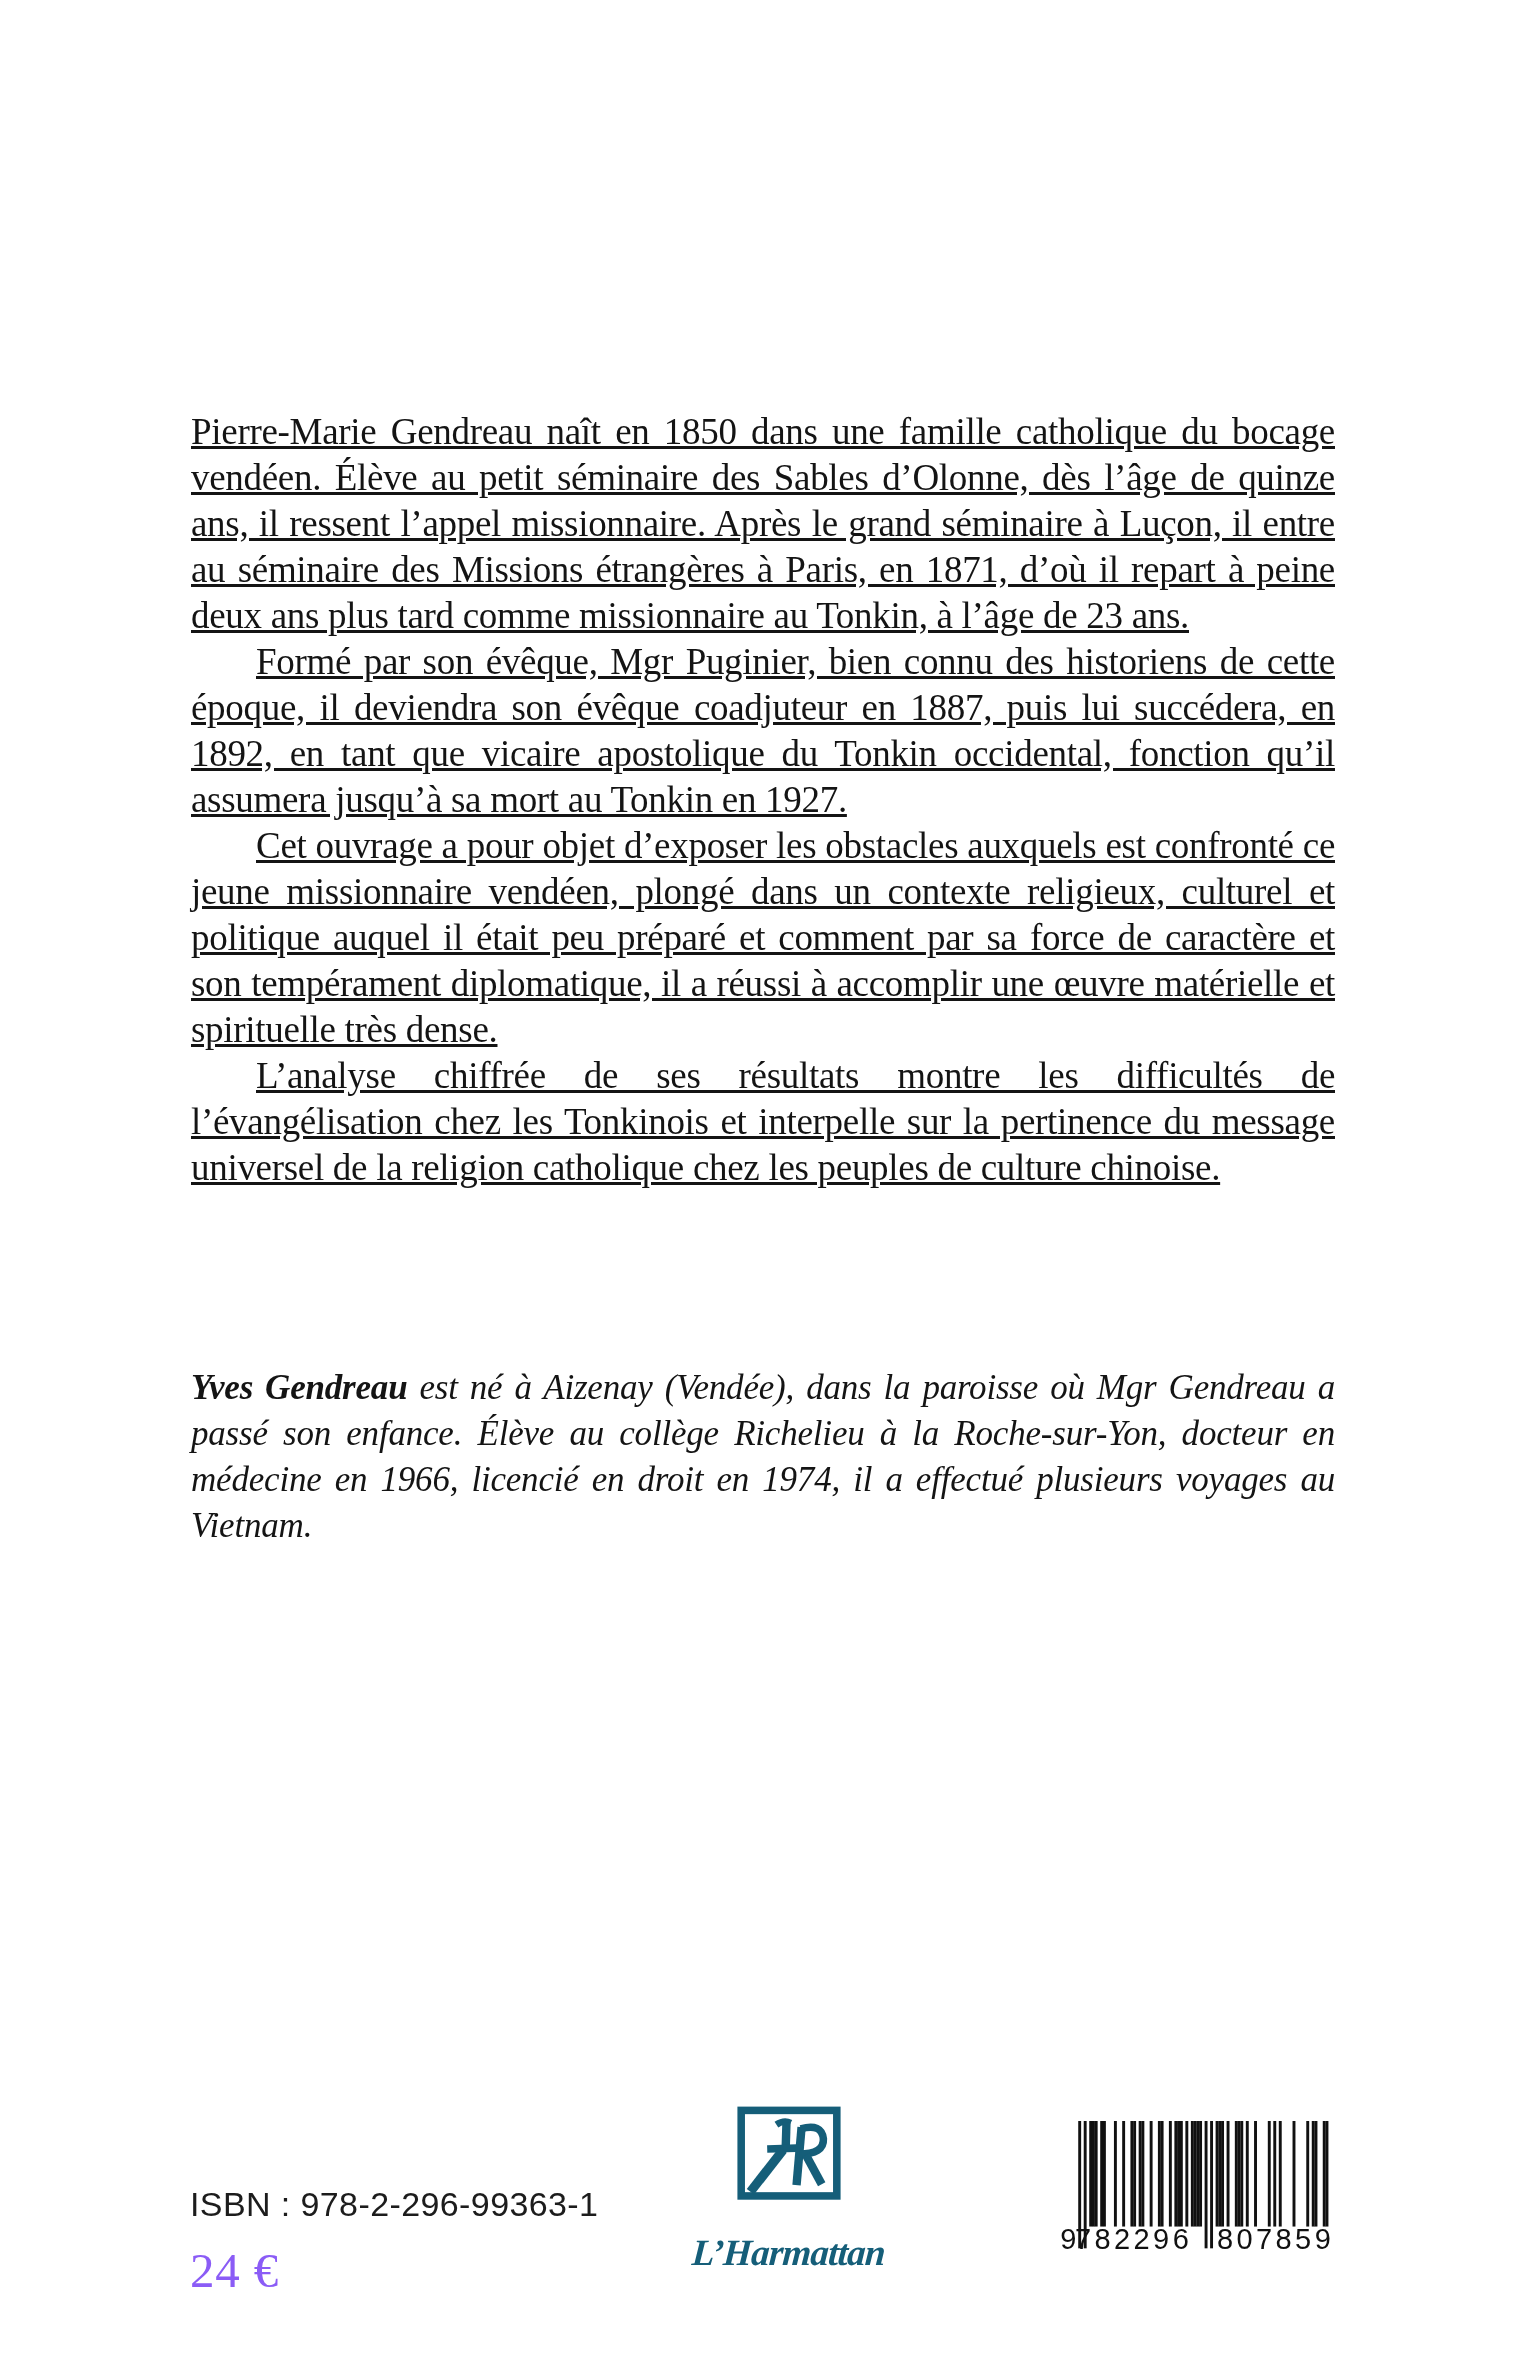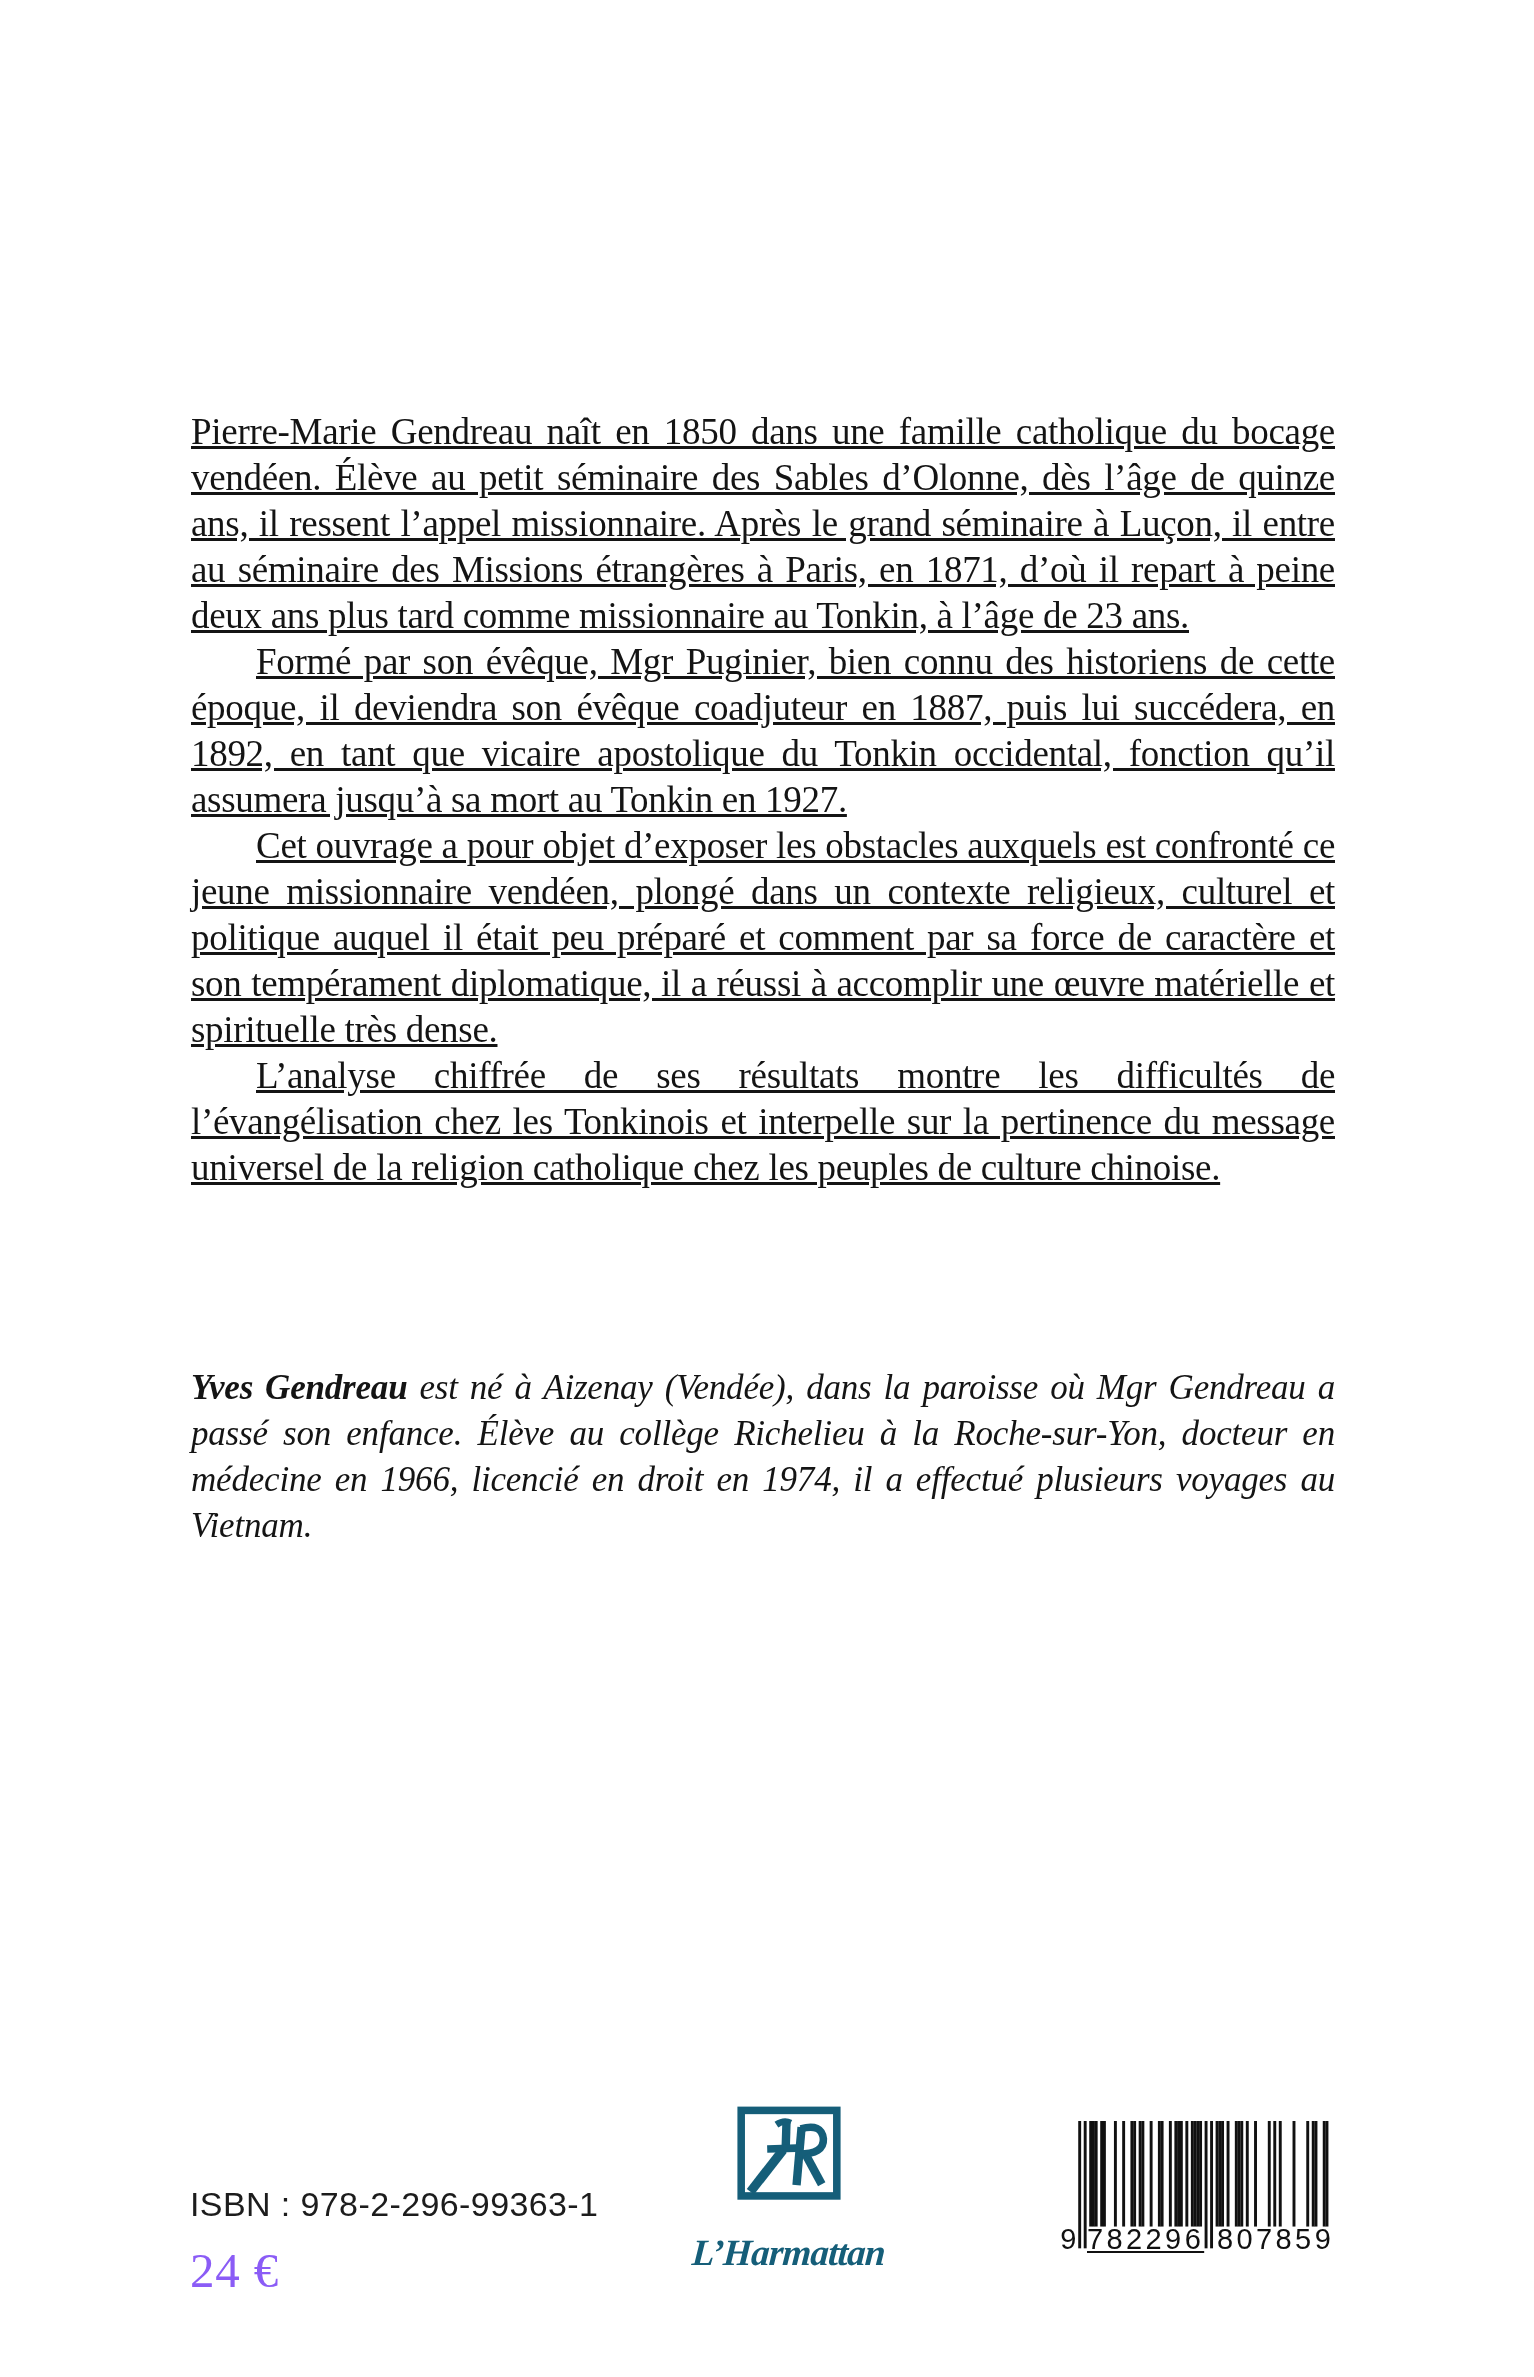--- a/index.html
+++ b/index.html
@@ -84,21 +84,21 @@
   }
   .barcode svg { position:absolute; left:0; top:0; }
   .bc-digit {
     position:absolute; top:101px; height:34px;
     font-family:"Liberation Sans","DejaVu Sans",sans-serif;
     font-size:29px; color:#111; letter-spacing:3.4px;
     text-align:center; line-height:34px;
     background:transparent;
   }
   .bc-d0 { left:0;   width:28.5px; text-align:right; letter-spacing:0; }
-  .bc-d1 { left:39px;  width:115px;text-decoration:underline; }
+  .bc-d1 { left:27px;  width:115px; }
   .bc-d2 { left:169px; width:115px; }
 </style>
 </head>
 <body>
 
 <div class="page">
 
 
   <section class="summary">
     <p class="first">Pierre-Marie Gendreau naît en 1850 dans une famille catholique du bocage vendéen. Élève au petit séminaire des Sables d’Olonne, dès l’âge de quinze ans, il ressent l’appel missionnaire. Après le grand séminaire à Luçon, il entre au séminaire des Missions étrangères à Paris, en 1871, d’où il repart à peine deux ans plus tard comme missionnaire au Tonkin, à l’âge de 23 ans.</p>

